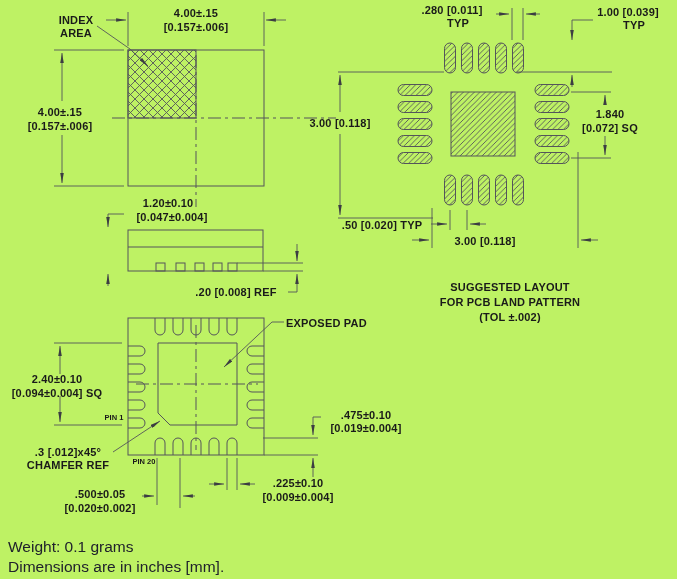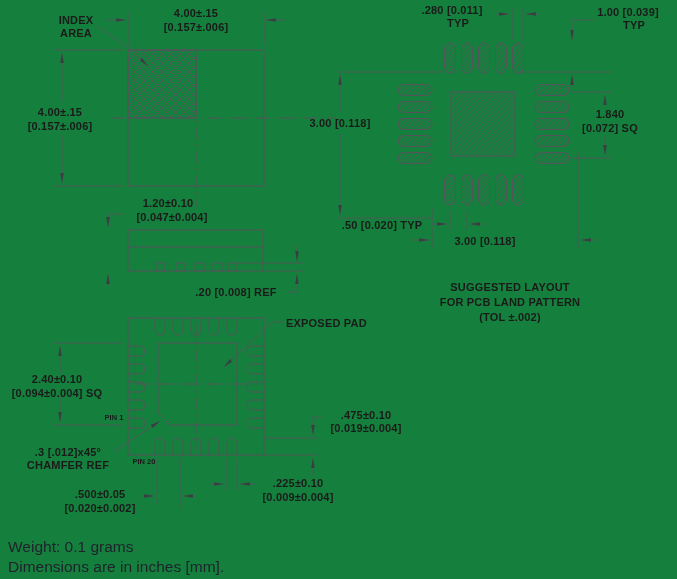--- a/index.html
+++ b/index.html
@@ -1,16 +1,16 @@
 <!DOCTYPE html>
 <html><head>
 <meta charset="utf-8">
 <style>
   html,body { margin:0; padding:0; background:#ffffff; }
-  .canvas { position:relative; width:677px; height:579px; background:#15803d; overflow:hidden; }
+  .canvas { position:relative; width:677px; height:579px; background:#bef264; overflow:hidden; }
   svg { display:block; }
   .ln   { stroke:#54555a; stroke-width:1; fill:none; }
   .thin { stroke:#54555a; stroke-width:0.9; fill:none; }
   .ctr  { stroke:#54555a; stroke-width:1; fill:none; stroke-dasharray:13 4 3 4; }
   .pad  { fill:url(#hatchF); stroke:#54555a; stroke-width:1; }
   .xpad { fill:url(#hatchX); stroke:#54555a; stroke-width:1; }
   .dim  { font:700 11px "Liberation Sans", sans-serif; fill:#1a1a1a; letter-spacing:0.2px; }
   .dimS { font:700 7.5px "Liberation Sans", sans-serif; fill:#1a1a1a; }
   .mid  { text-anchor:middle; }
   .footer-text { font:400 15.5px "Liberation Sans", sans-serif; fill:#20222c; }

